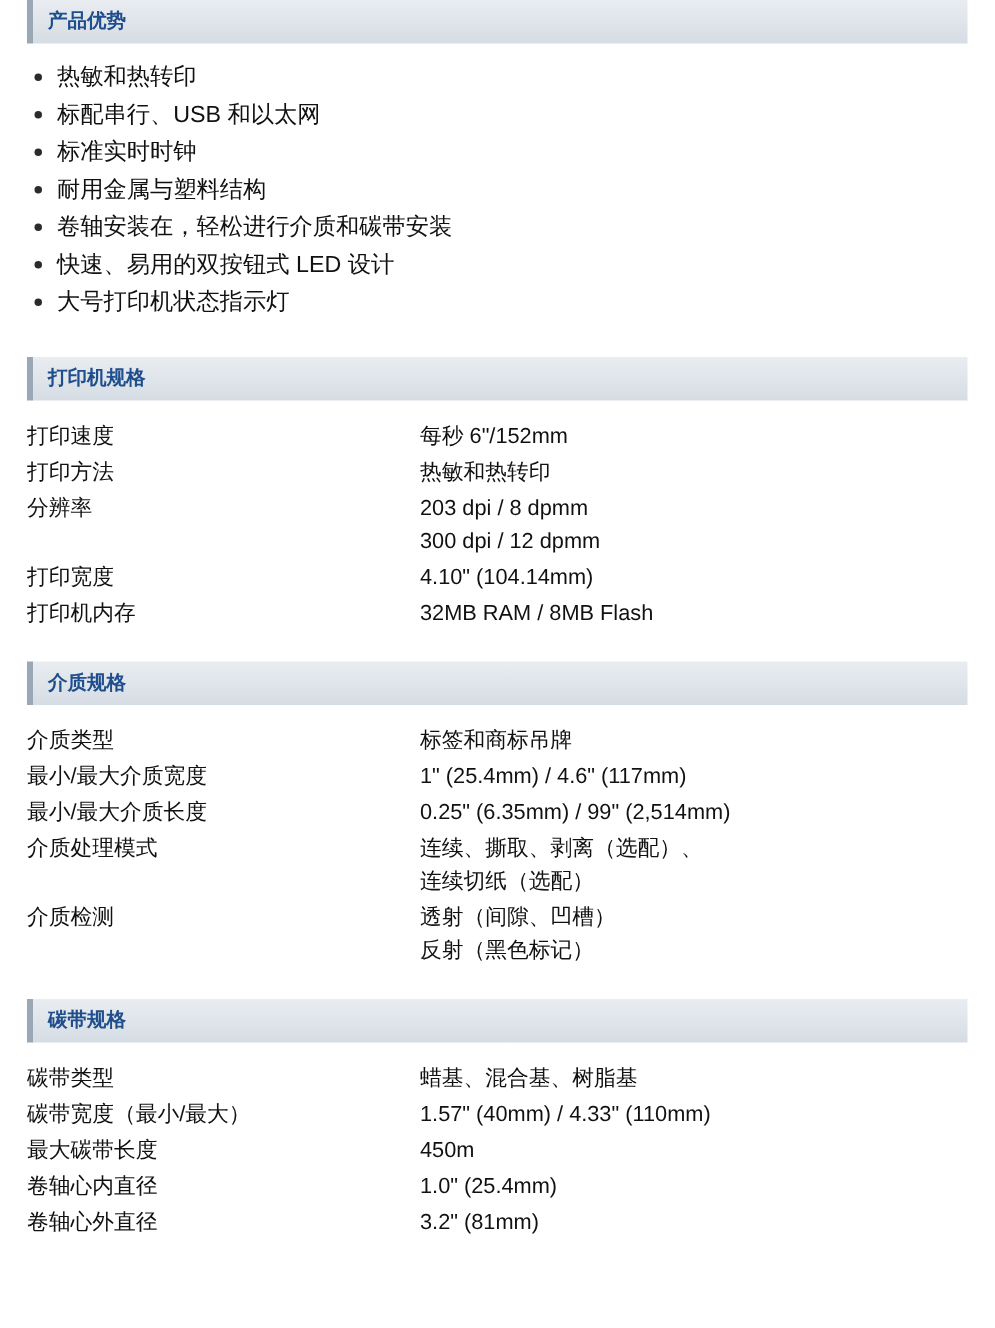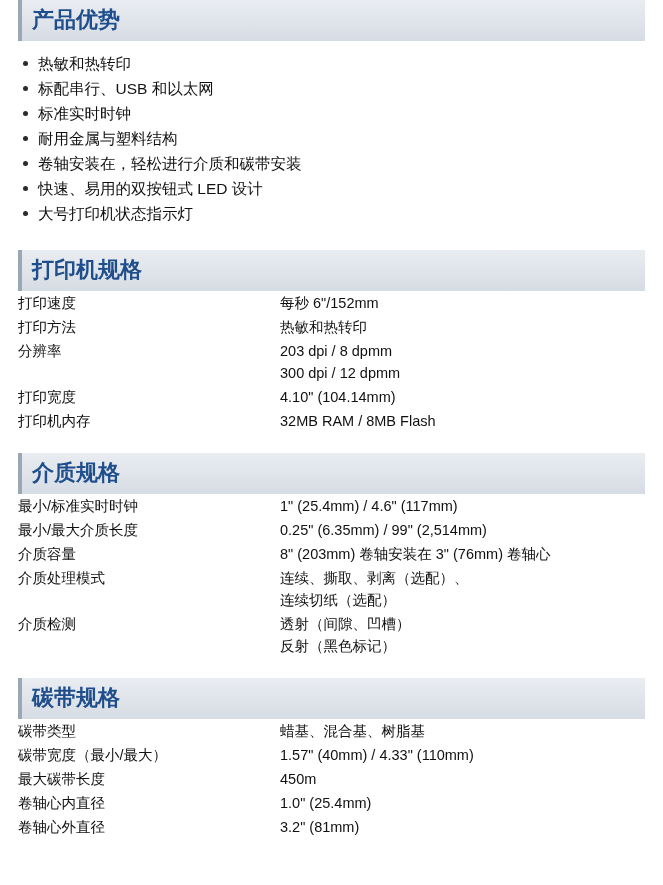--- a/index.html
+++ b/index.html
@@ -18,21 +18,21 @@
     position: relative;
     width: 663px;
     height: 885px;
     box-sizing: border-box;
     padding: 0 18px;
   }
   .section-header {
     background: linear-gradient(to bottom, #e9edf2 0%, #dfe4ea 55%, #d6dce4 100%);
     border-left: 4px solid #9aa7b4;
     color: #1f4e8c;
-    font-size: 22px;
+    font-size: 13px;
     font-weight: bold;
     padding: 5px 24px 6px 10px;
     box-sizing: border-box;
   }
   .section-header.first {
     margin-top: 0;
   }
   .bullets {
     margin: 0;
     padding: 10px 0 0 0;
@@ -51,21 +51,21 @@
     left: 5px;
     top: 10px;
     width: 5px;
     height: 5px;
     border-radius: 50%;
     background: #2b2b2b;
   }
   table.spec {
     border-collapse: collapse;
     width: 100%;
-    margin-top: 0;
+    margin-top: 12px;
   }
   table.spec td {
     font-size: 14.5px;
     line-height: 22px;
     vertical-align: top;
     padding: 1px 0;
     color: #111;
   }
   td.label {
     width: 262px;
@@ -127,31 +127,31 @@
       <td class="value">32MB RAM / 8MB Flash</td>
     </tr>
   </tbody>
     </table>
 
   <div class="gap-md"></div>
 
   <div class="section-header">介质规格</div>
   <table class="spec">
     <tbody>
+        <tr>
+      <td class="label">介质类型</td>
+      <td class="value">标签和商标吊牌</td>
+    </tr>
     <tr>
-      <td class="label">最小/标准实时时钟</td>
+      <td class="label">最小/最大介质宽度</td>
       <td class="value">1" (25.4mm) / 4.6" (117mm)</td>
     </tr>
     <tr>
       <td class="label">最小/最大介质长度</td>
       <td class="value">0.25" (6.35mm) / 99" (2,514mm)</td>
-    </tr>
-    <tr>
-      <td class="label">介质容量</td>
-      <td class="value">8" (203mm) 卷轴安装在 3" (76mm) 卷轴心</td>
     </tr>
     <tr>
       <td class="label">介质处理模式</td>
       <td class="value">
         <span>连续、撕取、剥离（选配）、</span>
         <span class="line2">连续切纸（选配）</span>
       </td>
     </tr>
     <tr>
       <td class="label">介质检测</td>

